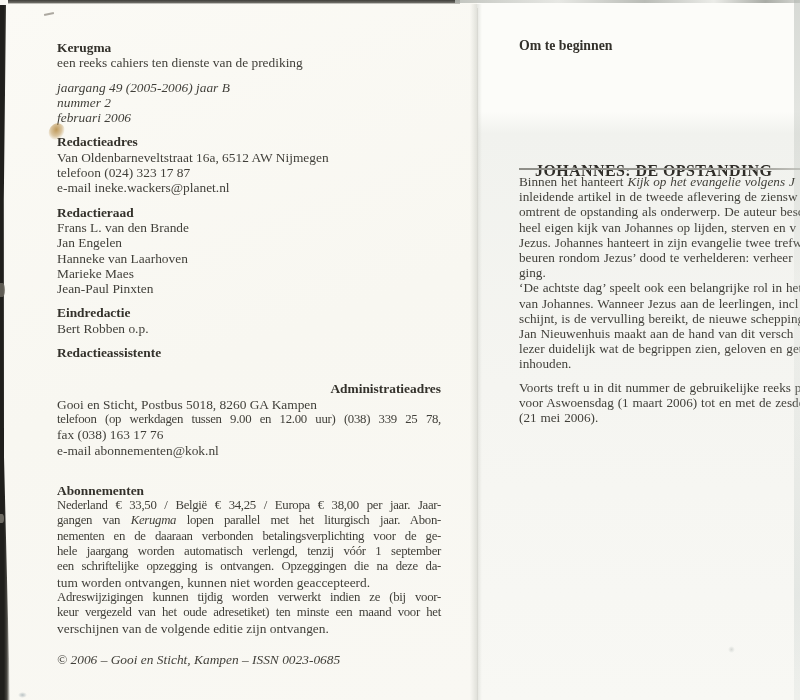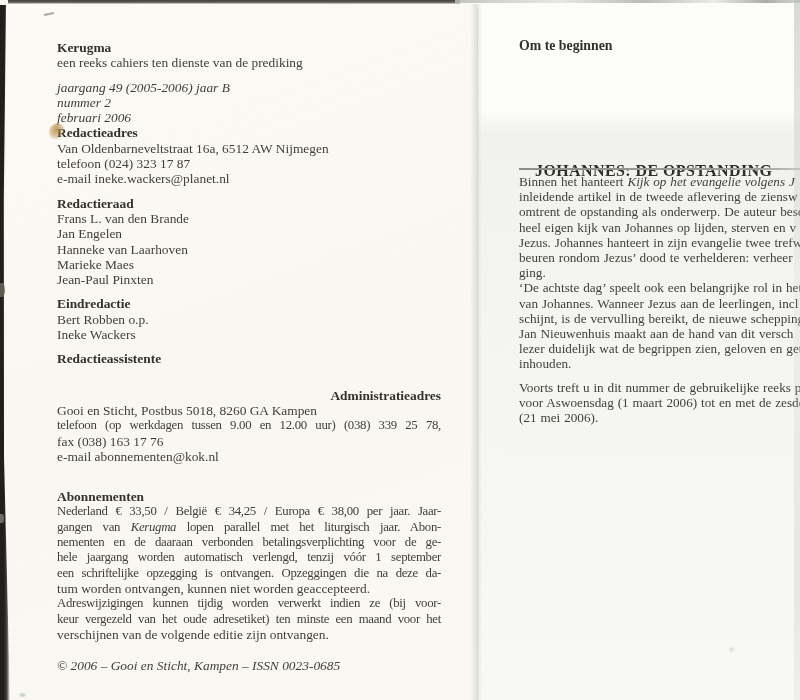--- a/index.html
+++ b/index.html
@@ -66,33 +66,32 @@
 
 <div class="scan">
 
   <div class="page left">
     <div class="col-left">
         <div class="line b"><span>Kerugma</span></div>
         <div class="line"><span>een reeks cahiers ten dienste van de prediking</span></div>
         <div class="line i" style="margin-top: 9px;"><span>jaargang 49 (2005-2006) jaar B</span></div>
         <div class="line i"><span>nummer 2</span></div>
         <div class="line i"><span>februari 2006</span></div>
-        <div class="line b" style=""><span>Redactieadres</span></div>
+        <div class="line b" style="margin-top: 9px;"><span>Redactieadres</span></div>
         <div class="line"><span>Van Oldenbarneveltstraat 16a, 6512 AW Nijmegen</span></div>
         <div class="line"><span>telefoon (024) 323 17 87</span></div>
         <div class="line"><span>e-mail ineke.wackers@planet.nl</span></div>
         <div class="line b" style="margin-top: 9px;"><span>Redactieraad</span></div>
         <div class="line"><span>Frans L. van den Brande</span></div>
         <div class="line"><span>Jan Engelen</span></div>
         <div class="line"><span>Hanneke van Laarhoven</span></div>
         <div class="line"><span>Marieke Maes</span></div>
         <div class="line"><span>Jean-Paul Pinxten</span></div>
         <div class="line b" style="margin-top: 9px;"><span>Eindredactie</span></div>
         <div class="line"><span>Bert Robben o.p.</span></div>
-        <div class="line"><span>Ineke Wackers</span></div>
         <div class="line b" style="margin-top: 9px;"><span>Redactieassistente</span></div>
         <div class="line b" style="margin-top: 21px; text-align: right;"><span>Administratieadres</span></div>
         <div class="line"><span>Gooi en Sticht, Postbus 5018, 8260 GA Kampen</span></div>
         <div class="line j"><span>telefoon (op werkdagen tussen 9.00 en 12.00 uur) (038) 339 25 78,</span></div>
         <div class="line"><span>fax (038) 163 17 76</span></div>
         <div class="line"><span>e-mail abonnementen@kok.nl</span></div>
         <div class="line b" style="margin-top: 25px;"><span>Abonnementen</span></div>
         <div class="line j"><span>Nederland € 33,50 / België € 34,25 / Europa € 38,00 per jaar. Jaar-</span></div>
         <div class="line j"><span>gangen van </span><span class="i">Kerugma</span><span> lopen parallel met het liturgisch jaar. Abon-</span></div>
         <div class="line j"><span>nementen en de daaraan verbonden betalingsverplichting voor de ge-</span></div>

